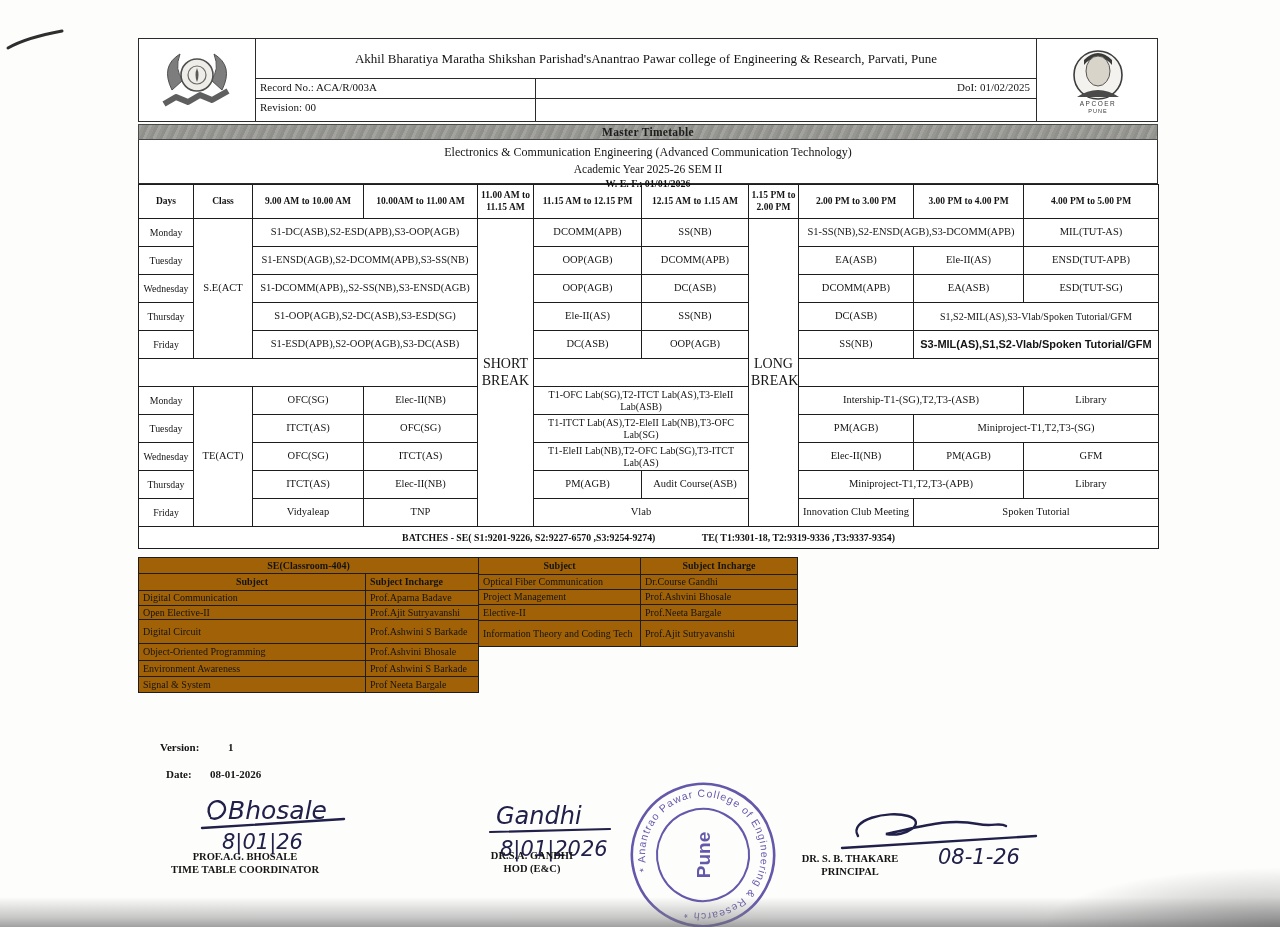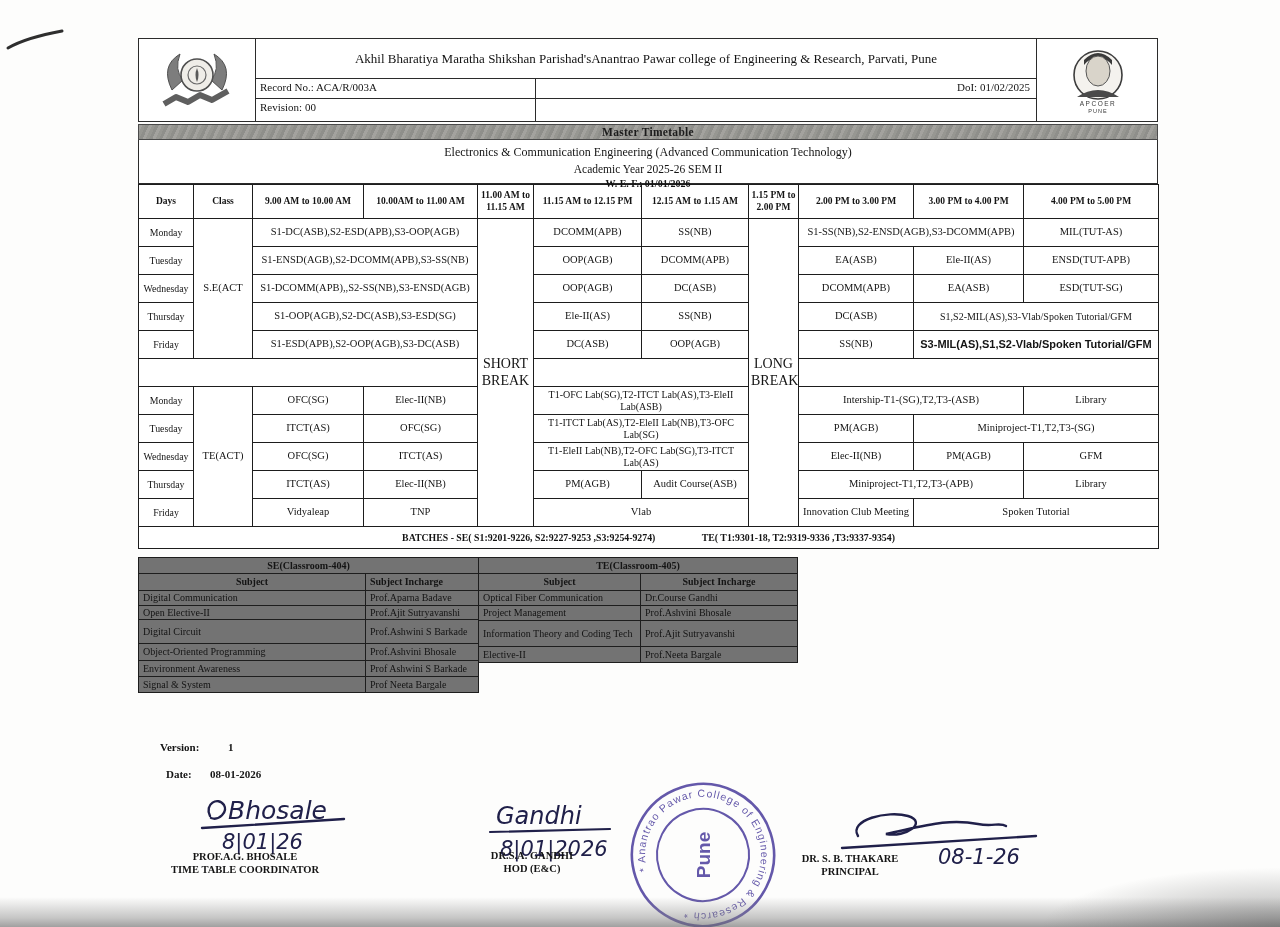--- a/index.html
+++ b/index.html
@@ -56,21 +56,21 @@
   .tt .day{font-size:9.8px;}
   .tt .lab{font-size:10px;line-height:1.15;}
   .tt .brk{font-size:14px;}
   .tt .sans{font-family:"Liberation Sans",sans-serif;font-size:11px;font-weight:bold;}
   .tt .batches{font-size:9.8px;font-weight:bold;}
   .tt .batches span{display:inline-block;}
   .tt .batches .gap{margin-left:44px;}
 
   
   .subtables{position:absolute;left:138px;top:557px;}
-  table.stb{border-collapse:collapse;table-layout:fixed;position:absolute;top:0;background:#737373;}
+  table.stb{border-collapse:collapse;table-layout:fixed;position:absolute;top:0;background:#a16207;}
   .stb td{border:1px solid #1d1d1d;font-size:10px;padding:1px 4px;vertical-align:middle;overflow:hidden;line-height:1.15;}
   .stb .cap{font-weight:bold;text-align:center;font-size:10px;height:13px;}
   .stb .colh{font-weight:bold;height:14px;}
   .stb-se{left:0;width:340px;}
   .stb-te{left:340px;width:319px;}
 
   
   .meta-label{position:absolute;font-size:11px;font-weight:bold;}
   .meta-value{position:absolute;font-size:11px;font-weight:bold;}
   .sig{position:absolute;}
@@ -244,21 +244,21 @@
     <tr class="r-m">
       <td class="day">Friday</td>
       <td>Vidyaleap</td>
       <td>TNP</td>
       <td colspan="2">Vlab</td>
       <td>Innovation Club Meeting</td>
       <td colspan="2">Spoken Tutorial</td>
     </tr>
     <tr class="r-b">
       <td colspan="11" class="batches">
-        <span>BATCHES - SE( S1:9201-9226, S2:9227-9253 ,S3:9254-9274)</span>
+        <span>BATCHES - SE( S1:9201-9226, S2:9227-6570 ,S3:9254-9274)</span>
         <span class="gap">TE( T1:9301-18, T2:9319-9336 ,T3:9337-9354)</span>
       </td>
     </tr>
   </tbody>
     </table>
 </div>
 
 <div class="subtables">
   <table class="stb stb-se">
     <colgroup>
@@ -299,42 +299,39 @@
         </tr>
   </tbody>
     </table>
 
   <table class="stb stb-te">
     <colgroup>
         <col style="width:162px">
         <col style="width:157px">
       </colgroup>
     <tbody>
-        <tr>
-          <td colspan="2" class="cap">TE(Classroom-405)</td>
-        </tr>
     <tr>
       <td class="colh" style="text-align:center;">Subject</td>
       <td class="colh" style="text-align:center;">Subject Incharge</td>
     </tr>
     <tr style="height:15px;">
           <td>Optical Fiber Communication</td>
           <td>Dr.Course Gandhi</td>
         </tr>
     <tr style="height:15px;">
           <td>Project Management</td>
           <td>Prof.Ashvini Bhosale</td>
         </tr>
+    <tr style="height:16px;">
+          <td>Elective-II</td>
+          <td>Prof.Neeta Bargale</td>
+        </tr>
     <tr style="height:26px;">
           <td>Information Theory and Coding Tech</td>
           <td>Prof.Ajit Sutryavanshi</td>
-        </tr>
-    <tr style="height:16px;">
-          <td>Elective-II</td>
-          <td>Prof.Neeta Bargale</td>
         </tr>
   </tbody>
     </table>
 </div>
 
 <div class="meta-label" style="left:160px;top:741px;">Version:</div>
 <div class="meta-value" style="left:228px;top:741px;">1</div>
 <div class="meta-label" style="left:166px;top:768px;">Date:</div>
 <div class="meta-value" style="left:210px;top:768px;">08-01-2026</div>
 

